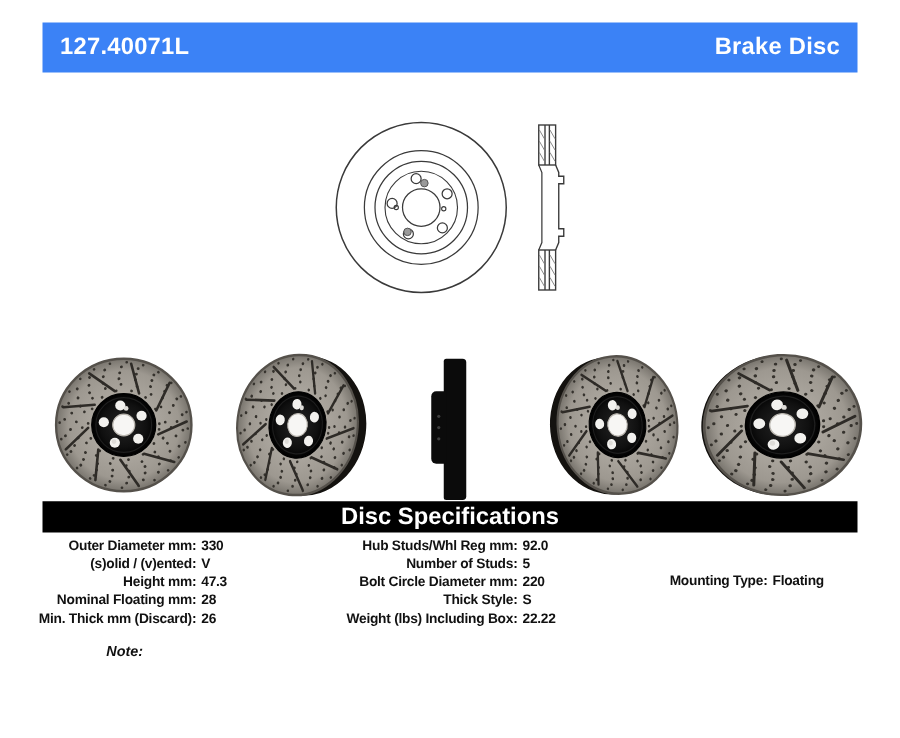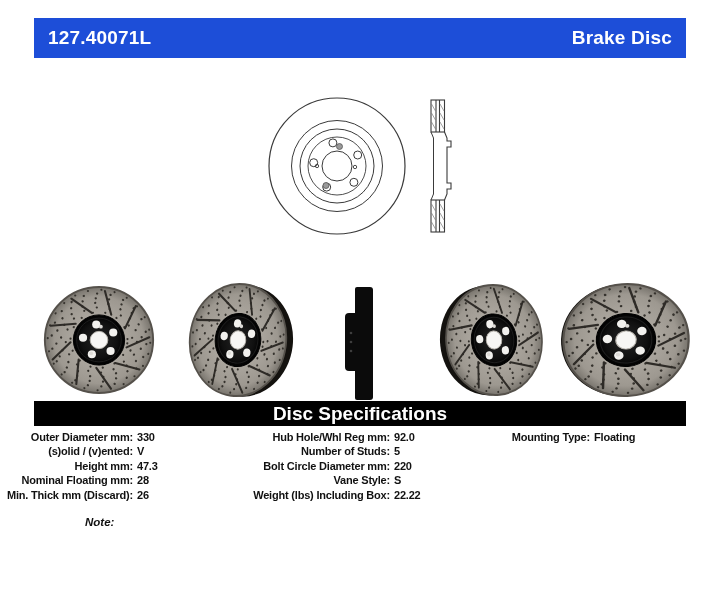--- a/index.html
+++ b/index.html
@@ -2,41 +2,41 @@
 <html><head>
 <meta charset="utf-8">
 <style>
   html,body{margin:0;padding:0;}
   .page{
     position:relative; width:720px; height:590px; background:#fff;
     font-family:"Liberation Sans","DejaVu Sans",sans-serif; overflow:hidden;
   }
   .header-bar{
     position:absolute; left:34px; top:18px; width:652px; height:40px;
-    background:#1d4ed8; color:#fff; box-sizing:border-box; padding:0 14px;
+    background:#3b82f6; color:#fff; box-sizing:border-box; padding:0 14px;
     display:flex; justify-content:space-between; align-items:center;
     font-size:19px; font-weight:bold; letter-spacing:0.2px;
   }
   .drawing-svg{position:absolute; left:240px; top:88px;}
   .photos-svg{position:absolute; left:0px; top:278px;}
   .spec-bar{
     position:absolute; left:34px; top:401px; width:652px; height:25px;
     background:#000; color:#fff; text-align:center; line-height:25px;
     font-size:19px; font-weight:bold;
   }
   .spec-col{
     position:absolute; left:0; top:430px; width:720px;
     font-size:11px; font-weight:bold; color:#111;
     letter-spacing:-0.2px; line-height:14.4px;
   }
   .spec-row{white-space:nowrap;}
-  .spec-label{display:inline-block; text-align:right; margin-right:4px;}
+  .spec-label{display:inline-block; text-align:right; margin-right:4px;padding-left:24px;}
   .col1 .spec-label{width:133px;}
   .col2 .spec-label{width:390px;}
-  .col3 .spec-label{width:590px;}
+  .col3 .spec-label{width:590px;margin-top:28px;}
   .note{
     position:absolute; left:85px; top:516px;
     font-size:11.5px; font-weight:bold; color:#111;font-style:italic;
   }
 </style>
 </head>
 <body>
 
 <div class="page">
 
@@ -180,24 +180,24 @@
 
   <div class="spec-col col1">
     <div class="spec-row"><span class="spec-label">Outer Diameter mm:</span><span class="spec-value">330</span></div>
     <div class="spec-row"><span class="spec-label">(s)olid / (v)ented:</span><span class="spec-value">V</span></div>
     <div class="spec-row"><span class="spec-label">Height mm:</span><span class="spec-value">47.3</span></div>
     <div class="spec-row"><span class="spec-label">Nominal Floating mm:</span><span class="spec-value">28</span></div>
     <div class="spec-row"><span class="spec-label">Min. Thick mm (Discard):</span><span class="spec-value">26</span></div>
   </div>
 
   <div class="spec-col col2">
-    <div class="spec-row"><span class="spec-label">Hub Hole/Whl Reg mm:</span><span class="spec-value">92.0</span></div>
+    <div class="spec-row"><span class="spec-label">Hub Studs/Whl Reg mm:</span><span class="spec-value">92.0</span></div>
     <div class="spec-row"><span class="spec-label">Number of Studs:</span><span class="spec-value">5</span></div>
     <div class="spec-row"><span class="spec-label">Bolt Circle Diameter mm:</span><span class="spec-value">220</span></div>
-    <div class="spec-row"><span class="spec-label">Vane Style:</span><span class="spec-value">S</span></div>
+    <div class="spec-row"><span class="spec-label">Thick Style:</span><span class="spec-value">S</span></div>
     <div class="spec-row"><span class="spec-label">Weight (lbs) Including Box:</span><span class="spec-value">22.22</span></div>
   </div>
 
   <div class="spec-col col3">
     <div class="spec-row"><span class="spec-label">Mounting Type:</span><span class="spec-value">Floating</span></div>
   </div>
 
   <div class="note">Note:</div>
 
 </div>

